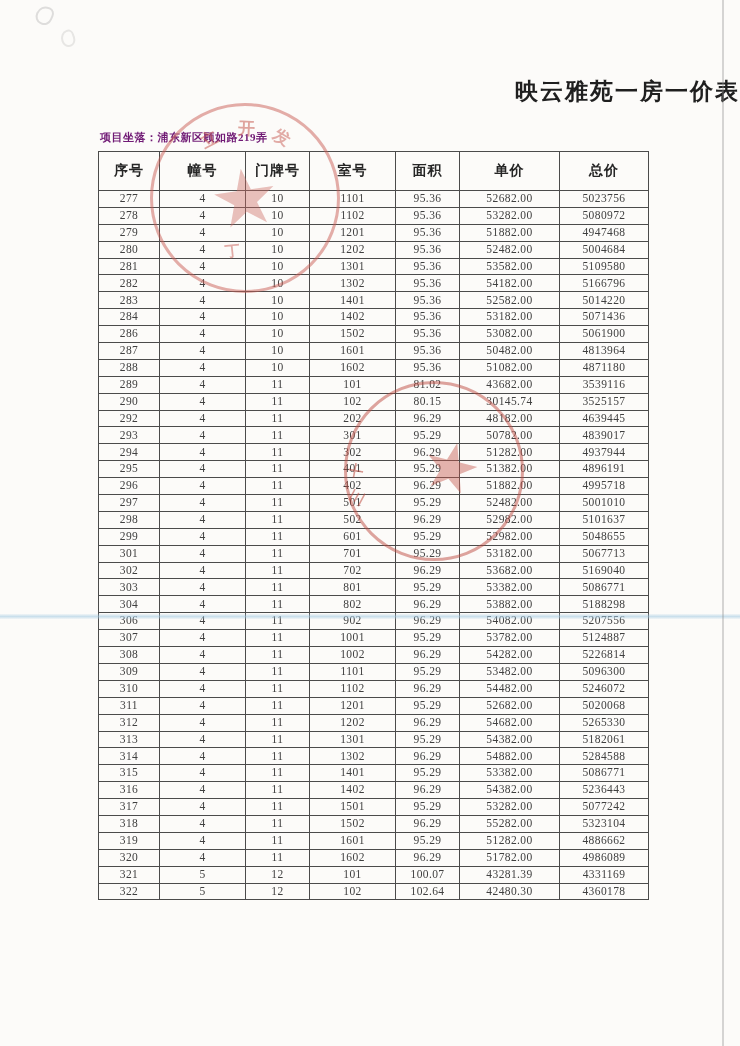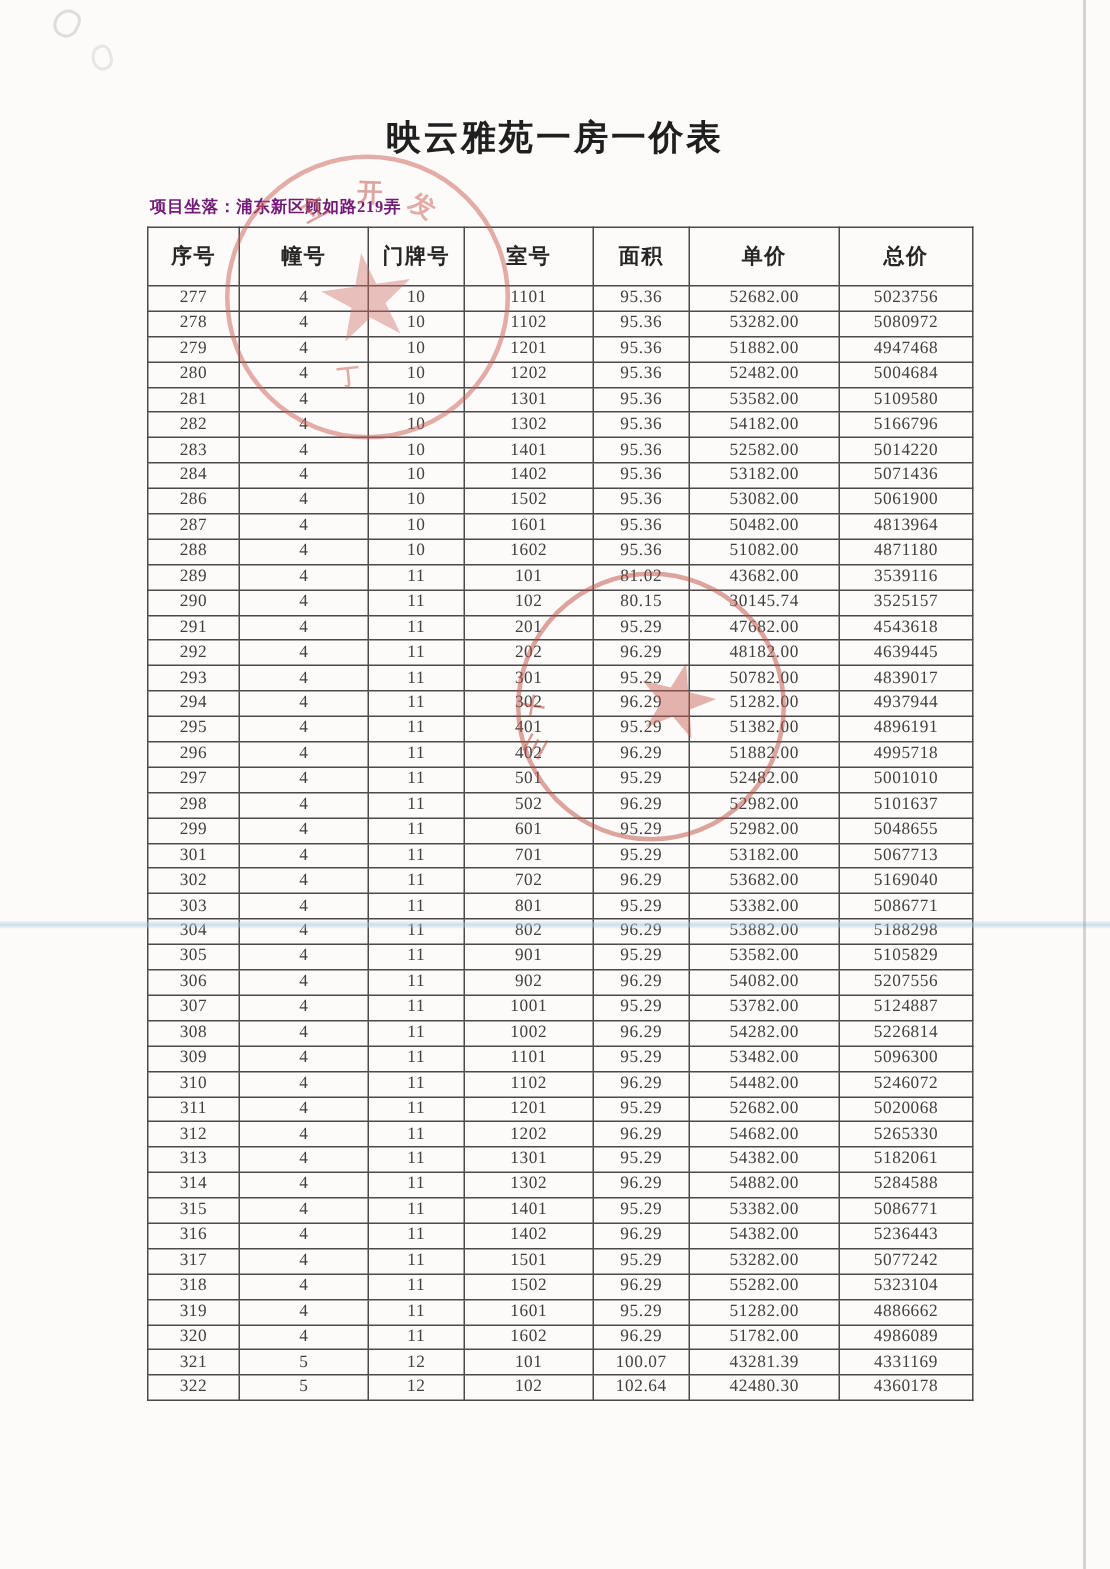--- a/index.html
+++ b/index.html
@@ -11,21 +11,21 @@
   }
   .page{position:absolute;inset:0;}
   
   .edge-line-right{position:absolute;left:722px;top:0;width:2px;height:1046px;background:rgba(140,140,140,.35);}
   .blue-streak{position:absolute;left:0;top:614px;width:740px;height:5px;background:linear-gradient(to bottom,rgba(180,210,230,.15),rgba(160,200,225,.55),rgba(180,210,230,.15));}
   .smudge{position:absolute;border:2px solid rgba(90,90,90,.18);border-radius:60% 40% 50% 50%;}
   .smudge.s1{left:36px;top:6px;width:13px;height:15px;transform:rotate(24deg);}
   .smudge.s2{left:61px;top:30px;width:10px;height:13px;transform:rotate(-18deg);opacity:.7;}
 
   .doc-title{
-    position:absolute;left:0;top:76px;width:740px;text-align:center;
+    position:absolute;left:0;top:76px;width:740px;text-align:right;
     font-size:23px;font-weight:bold;letter-spacing:2px;color:#1f1f1f;
   }
   .location{
     position:absolute;left:100px;top:130px;
     font-size:11px;font-weight:bold;color:#701a75;letter-spacing:.5px;
   }
 
   table.price{
     position:absolute;left:98px;top:151px;width:550px;
     border-collapse:collapse;table-layout:fixed;
@@ -215,29 +215,20 @@
         <tr>
           <td>290</td>
           <td>4</td>
           <td>11</td>
           <td>102</td>
           <td>80.15</td>
           <td>30145.74</td>
           <td>3525157</td>
         </tr>
         <tr>
-          <td>291</td>
-          <td>4</td>
-          <td>11</td>
-          <td>201</td>
-          <td>95.29</td>
-          <td>47682.00</td>
-          <td>4543618</td>
-        </tr>
-        <tr>
           <td>292</td>
           <td>4</td>
           <td>11</td>
           <td>202</td>
           <td>96.29</td>
           <td>48182.00</td>
           <td>4639445</td>
         </tr>
         <tr>
           <td>293</td>
@@ -330,29 +321,20 @@
           <td>5086771</td>
         </tr>
         <tr>
           <td>304</td>
           <td>4</td>
           <td>11</td>
           <td>802</td>
           <td>96.29</td>
           <td>53882.00</td>
           <td>5188298</td>
-        </tr>
-        <tr>
-          <td>305</td>
-          <td>4</td>
-          <td>11</td>
-          <td>901</td>
-          <td>95.29</td>
-          <td>53582.00</td>
-          <td>5105829</td>
         </tr>
         <tr>
           <td>306</td>
           <td>4</td>
           <td>11</td>
           <td>902</td>
           <td>96.29</td>
           <td>54082.00</td>
           <td>5207556</td>
         </tr>

